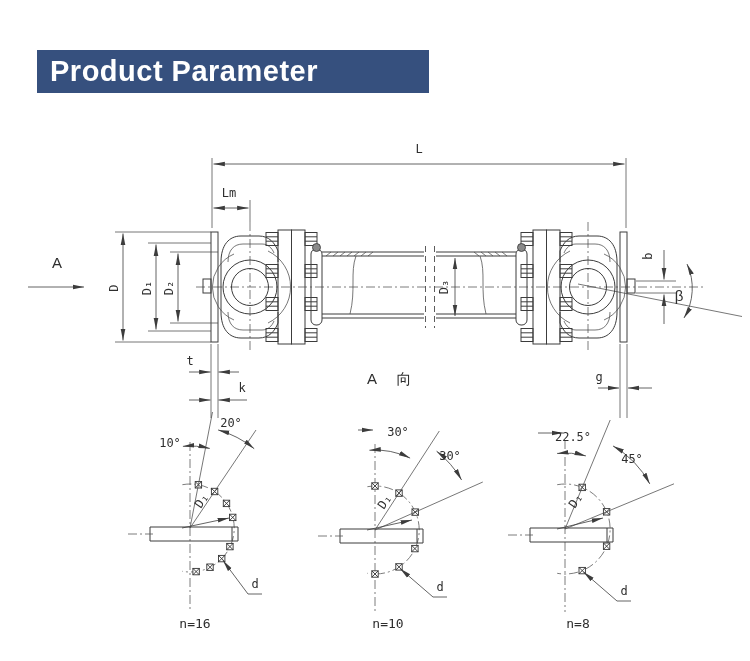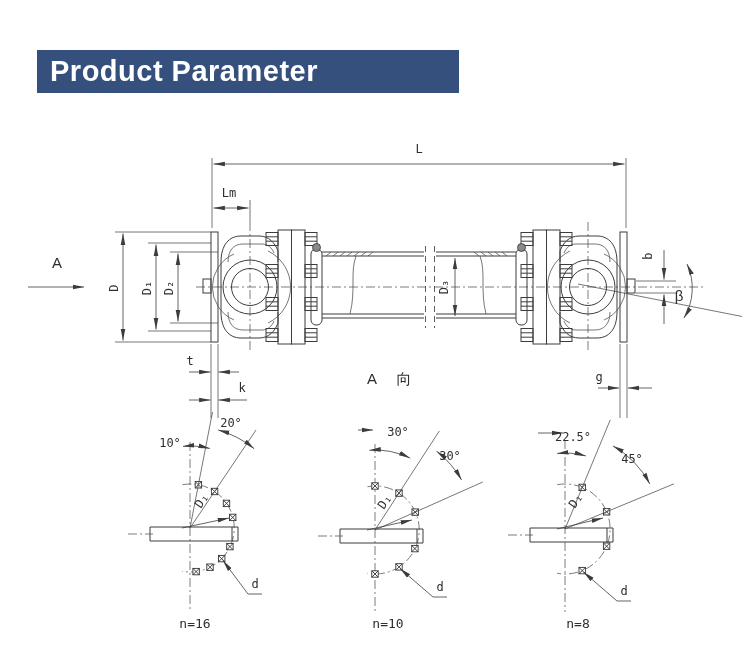--- a/index.html
+++ b/index.html
@@ -1,18 +1,18 @@
 <!DOCTYPE html>
 <html><head>
 <meta charset="utf-8">
 <style>
   html,body{margin:0;padding:0;background:#ffffff;}
   body{width:750px;height:661px;position:relative;overflow:hidden;}
   .banner{
-    position:absolute;left:37px;top:50px;width:422px;height:43px;
+    position:absolute;left:37px;top:50px;width:392px;height:43px;
     background:#36507E;color:#fff;
     font-family:"Liberation Sans",sans-serif;font-weight:bold;
     font-size:29px;line-height:43px;padding-left:13px;box-sizing:border-box;
     letter-spacing:.5px;
   }
   svg{position:absolute;left:0;top:0;}
   .ln{stroke:#3c3c3c;stroke-width:1;fill:none;}
   .thin{stroke:#4a4a4a;stroke-width:.75;fill:none;}
   .dim{stroke:#3c3c3c;stroke-width:.8;fill:none;}
   .cl{stroke:#5a5a5a;stroke-width:.8;fill:none;stroke-dasharray:9 3 2 3;}

